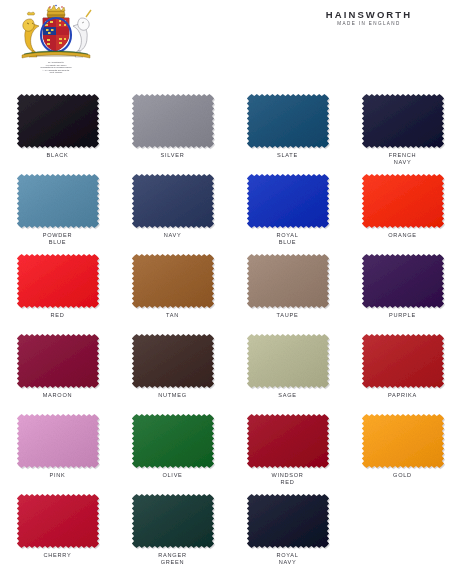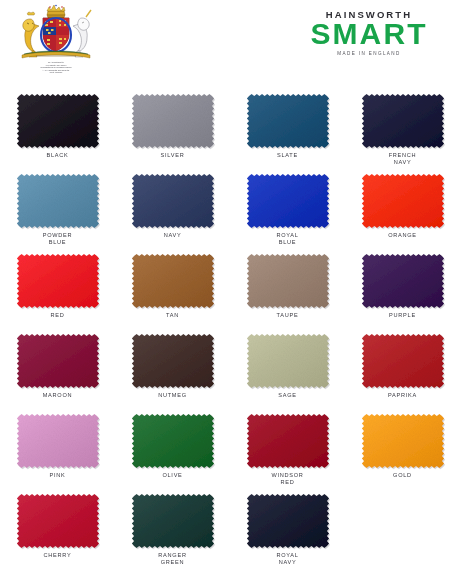--- a/index.html
+++ b/index.html
@@ -172,21 +172,20 @@
       <div>By Appointment to</div>
       <div>Her Majesty The Queen</div>
       <div>Manufacturers of Furnishing Fabrics</div>
       <div>A. W. Hainsworth and Sons Ltd.</div>
       <div>West Yorkshire</div>
     </div>
   </div>
 
   <div id="brand">
     <div id="brand-top">HAINSWORTH</div>
-    <div id="brand-main">SMART</div>
     <div id="brand-sub">MADE IN ENGLAND</div>
   </div>
 
 </div>
 
 <div id="grid">
     <div class="cell">
       <div class="swatch">
         <svg viewBox="-5.6 -5.6 97.2 66.2" xmlns="http://www.w3.org/2000/svg">
           <defs>

